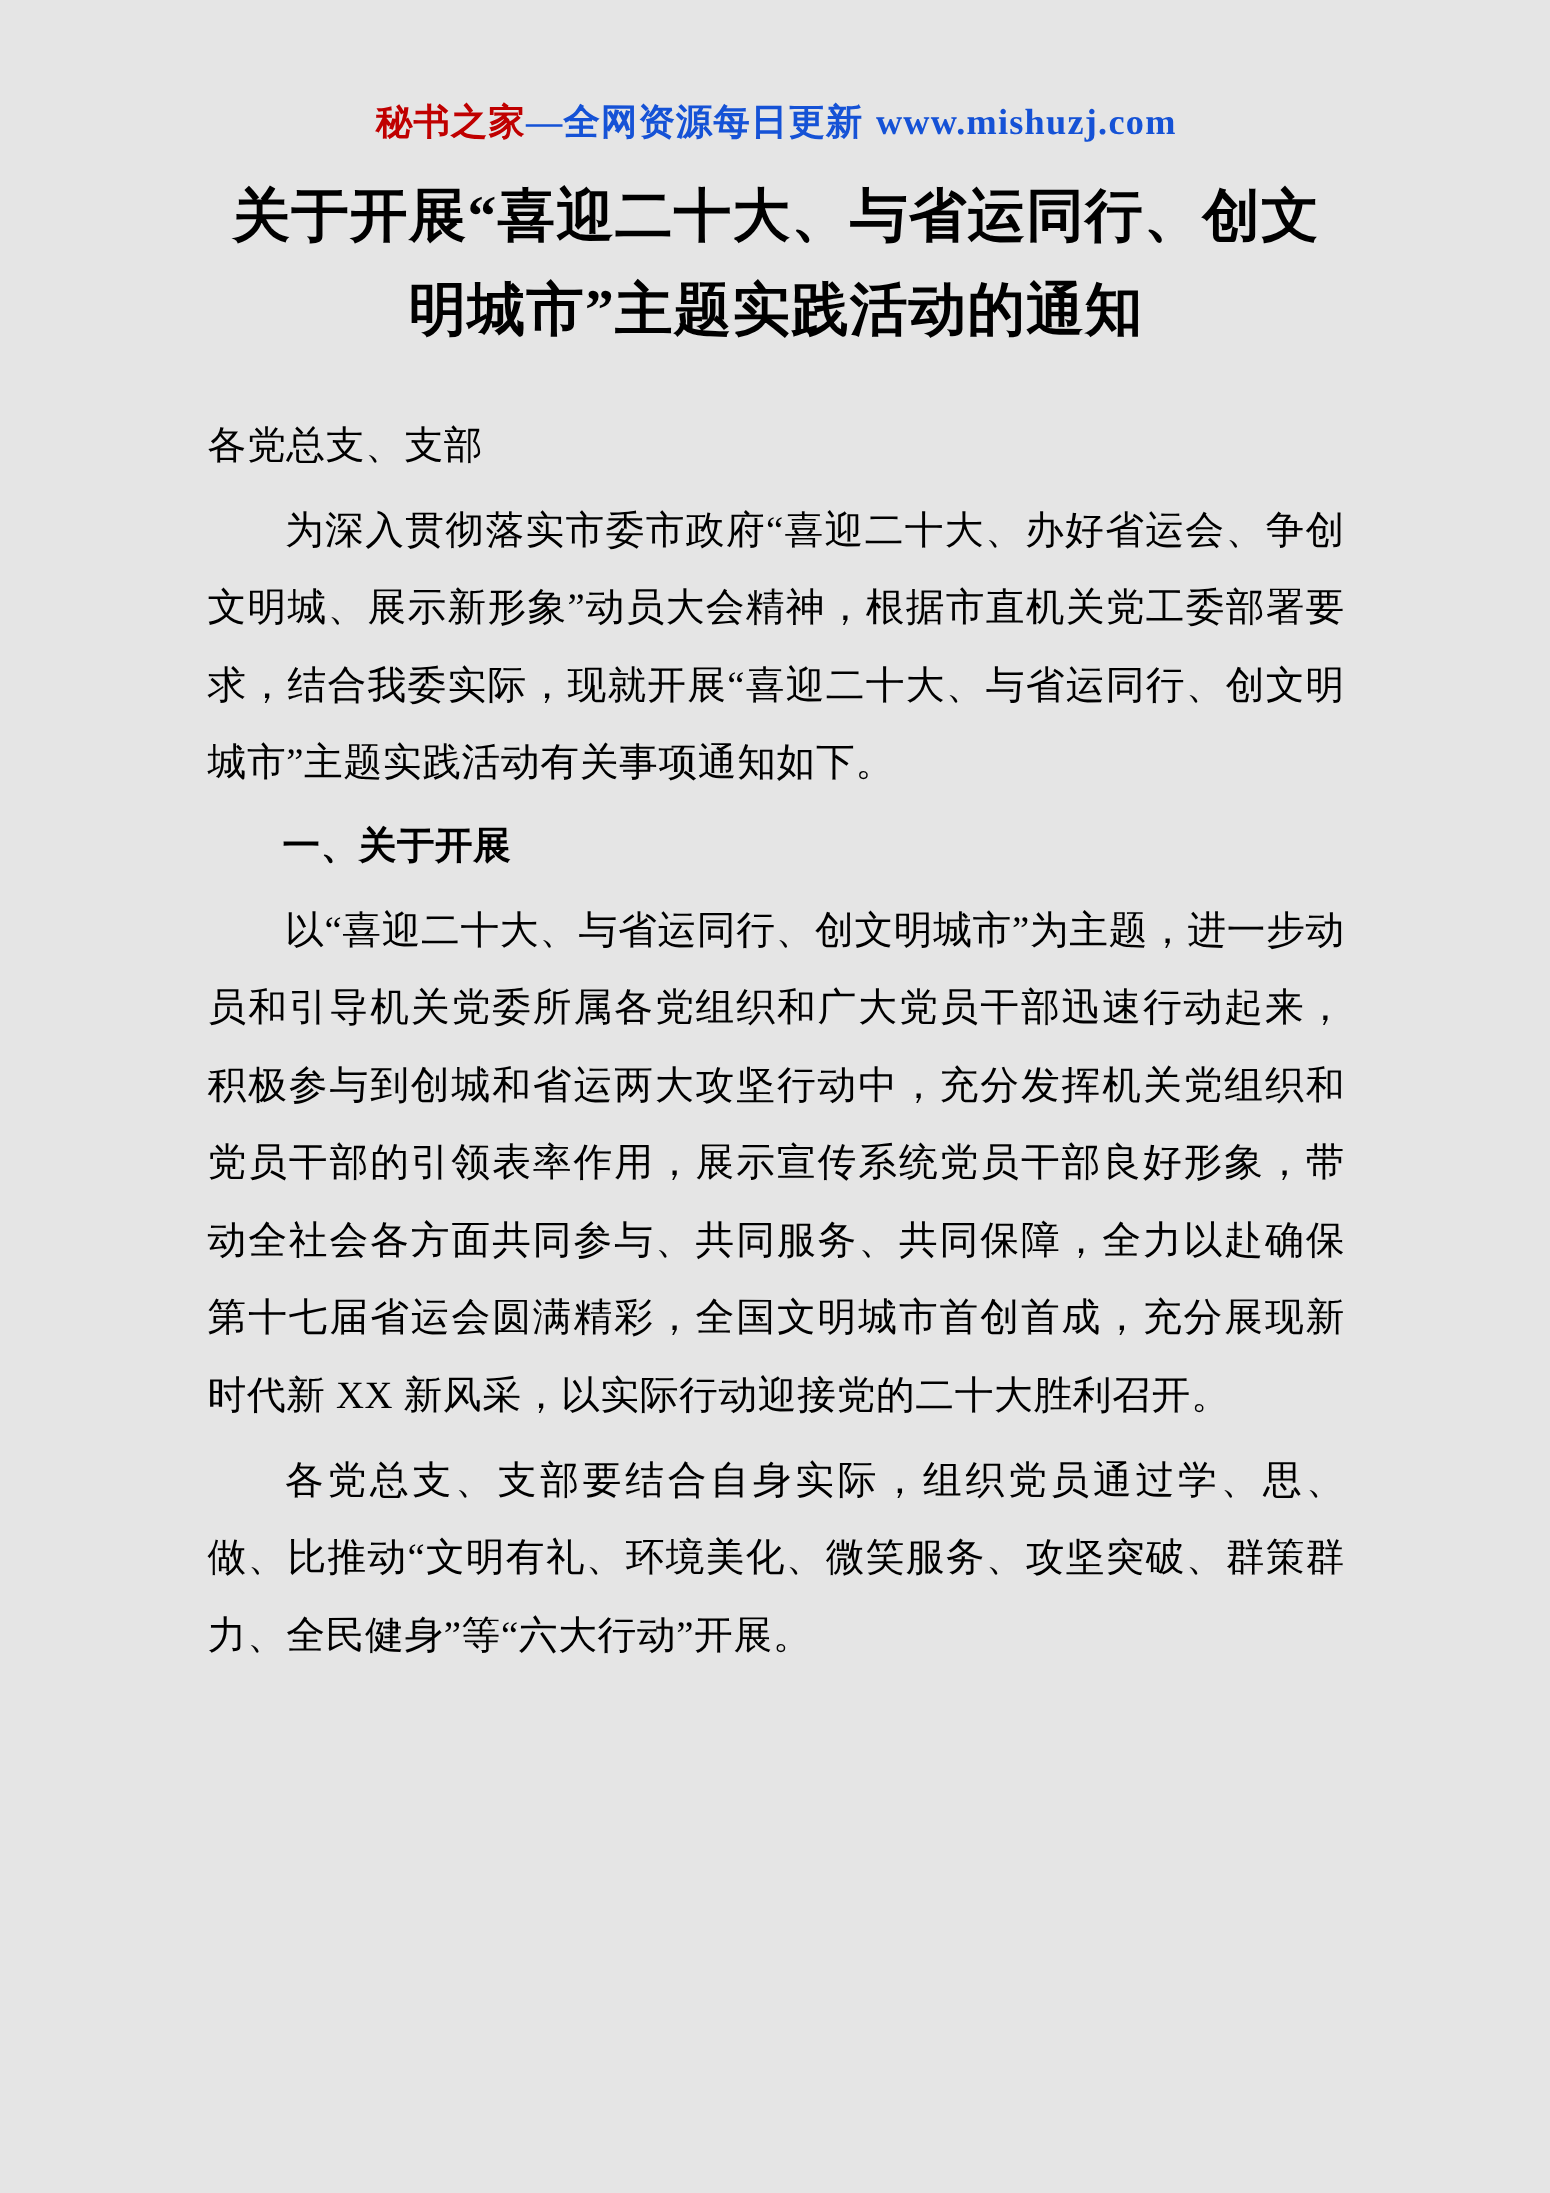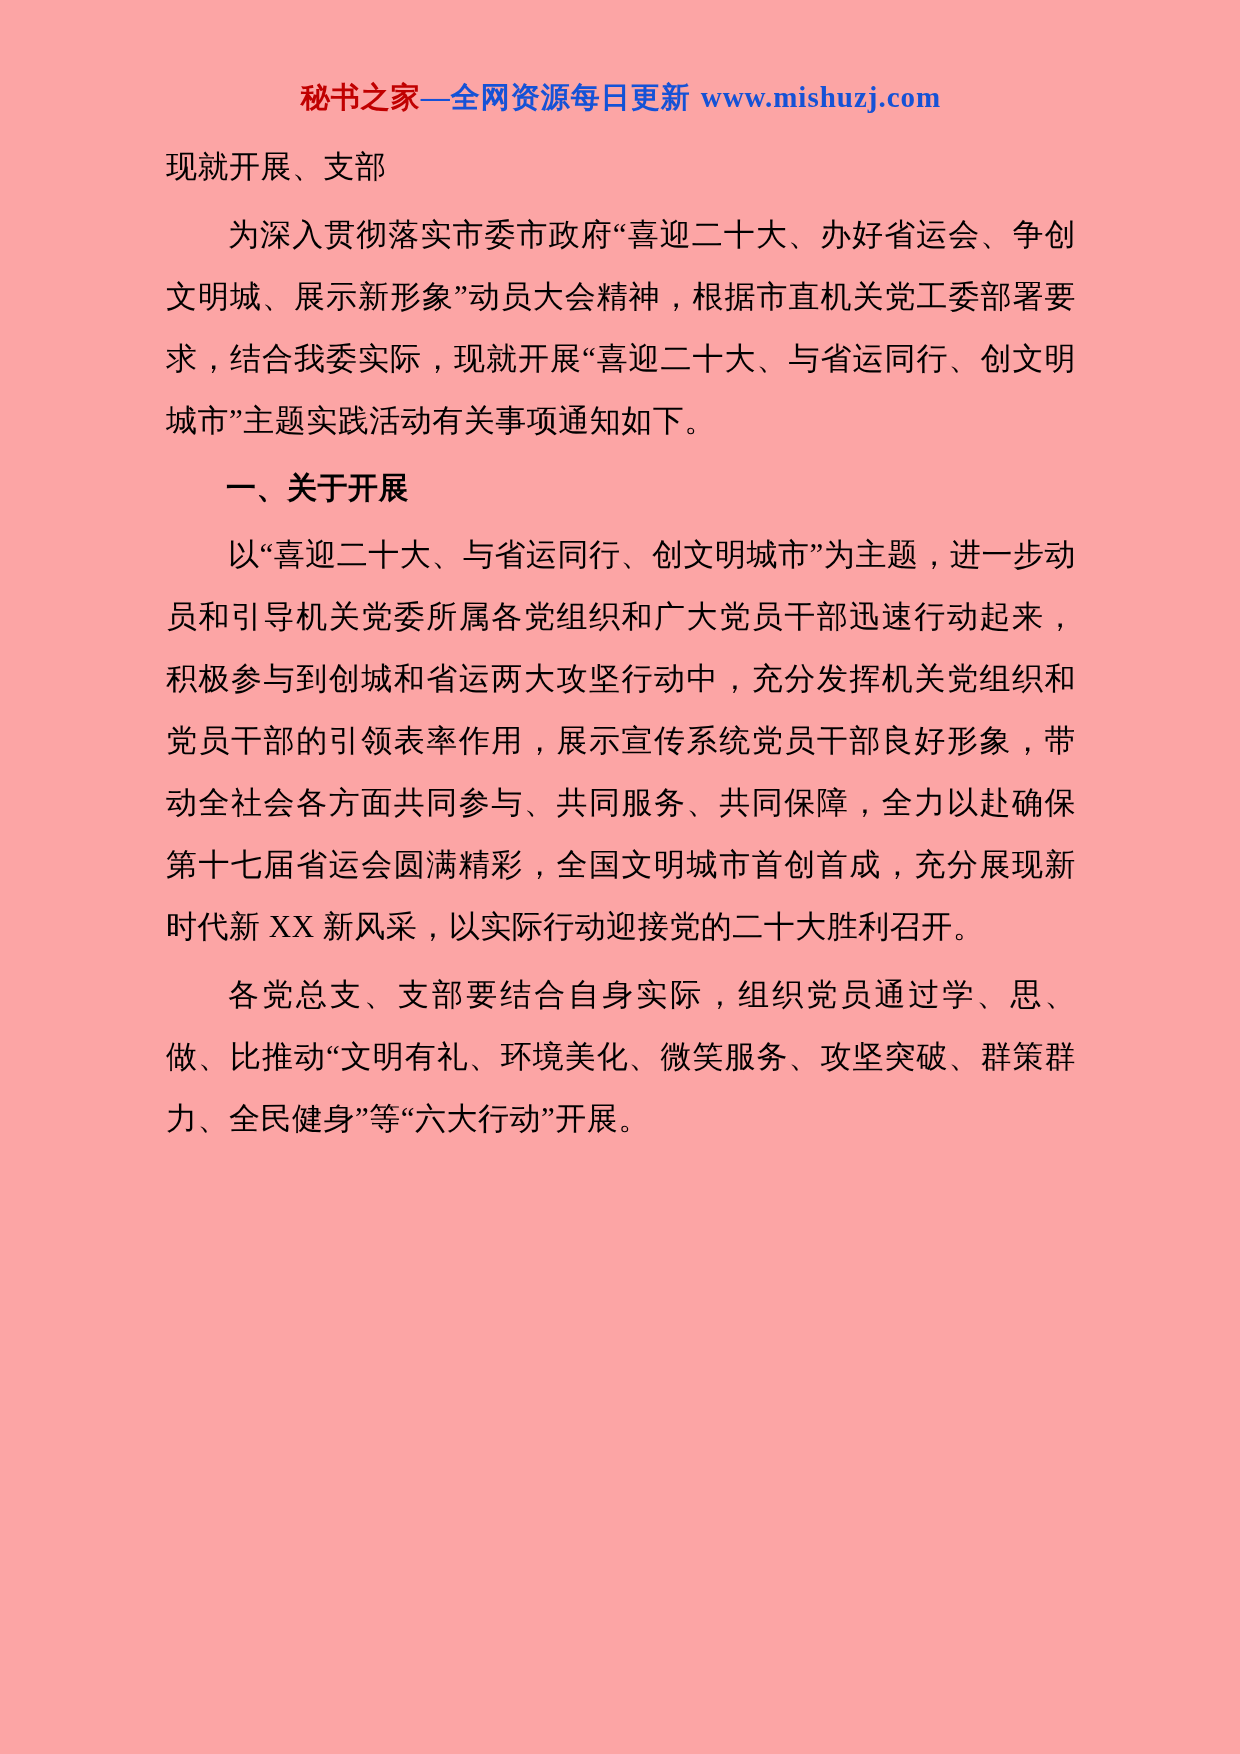--- a/index.html
+++ b/index.html
@@ -5,21 +5,21 @@
   html, body {
     margin: 0;
     padding: 0;
     background: #ffffff;
   }
   .page {
     position: relative;
     width: 1240px;
     min-height: 1754px;
     margin: 0 auto;
-    background: #fca5a5;
+    background: #e5e5e5;
     box-sizing: border-box;
     padding: 78px 164px 60px 166px;
     font-family: "Liberation Serif", "DejaVu Serif", serif;
     color: #000000;
   }
   .site-header {
     text-align: center;
     font-size: 29px;
     font-weight: bold;
     letter-spacing: 1px;
@@ -68,24 +68,25 @@
 </style>
 </head>
 <body>
 
 <div class="page">
 
   <div class="site-header">
     <span class="site-brand">秘书之家</span><span class="site-tagline">—全网资源每日更新</span><span class="site-url">www.mishuzj.com</span>
   </div>
 
+  <h1 class="doc-title">关于开展“喜迎二十大、与省运同行、创文明城市”主题实践活动的通知</h1>
 
   <div class="doc-body">
 
-    <p class="salutation">现就开展、支部</p>
+    <p class="salutation">各党总支、支部</p>
 
     <p class="para">为深入贯彻落实市委市政府“喜迎二十大、办好省运会、争创文明城、展示新形象”动员大会精神，根据市直机关党工委部署要求，结合我委实际，现就开展“喜迎二十大、与省运同行、创文明城市”主题实践活动有关事项通知如下。</p>
 
     <p class="section-heading">一、关于开展</p>
 
     <p class="para">以“喜迎二十大、与省运同行、创文明城市”为主题，进一步动员和引导机关党委所属各党组织和广大党员干部迅速行动起来，积极参与到创城和省运两大攻坚行动中，充分发挥机关党组织和党员干部的引领表率作用，展示宣传系统党员干部良好形象，带动全社会各方面共同参与、共同服务、共同保障，全力以赴确保第十七届省运会圆满精彩，全国文明城市首创首成，充分展现新时代新 XX 新风采，以实际行动迎接党的二十大胜利召开。</p>
 
 
     <p class="para">各党总支、支部要结合自身实际，组织党员通过学、思、做、比推动“文明有礼、环境美化、微笑服务、攻坚突破、群策群力、全民健身”等“六大行动”开展。</p>
 

